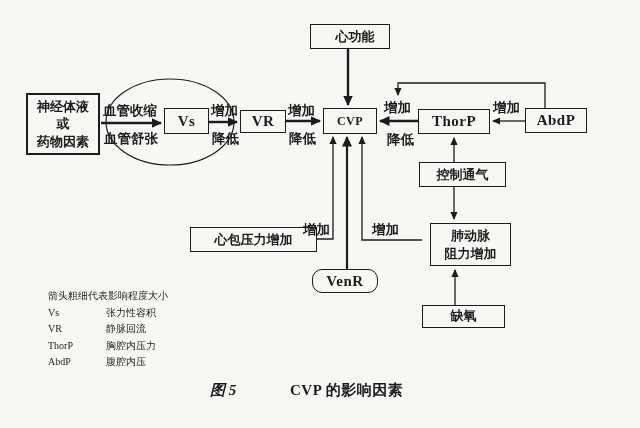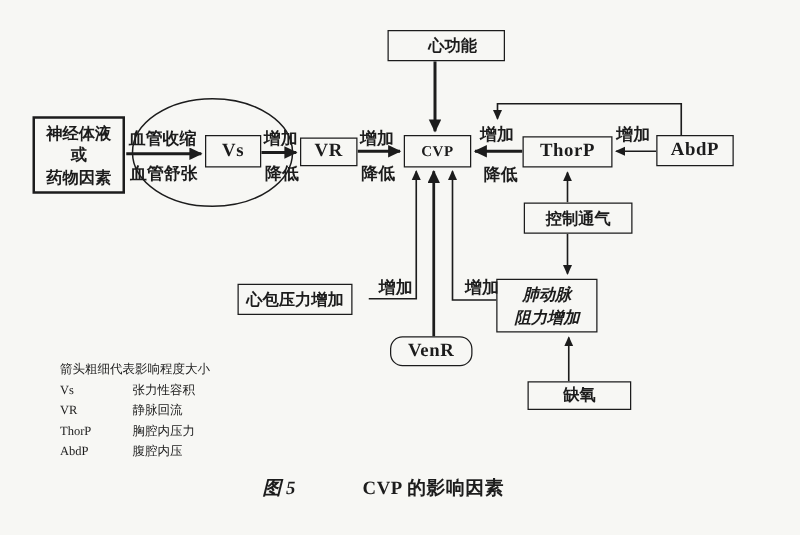--- a/index.html
+++ b/index.html
@@ -80,21 +80,21 @@
       <path d="M455,305 V270" stroke-width="1.3" marker-end="url(#as)"></path>
     </g>
   </svg>
 
   <div class="node" style="left:26px;top:93px;width:74px;height:62px;border-width:2px;">
     <span class="ln">神经体液</span>
     <span class="ln">或</span>
     <span class="ln">药物因素</span>
   </div>
 
-  <div class="node" style="left:310px;top:24px;width:94px;height:25px;padding-left:10px;">
+  <div class="node" style="left:310px;top:24px;width:80px;height:25px;padding-left:10px;">
     <span>心功能</span>
   </div>
 
   <div class="node latin" style="left:164px;top:108px;width:45px;height:26px;">
     <span>Vs</span>
   </div>
 
   <div class="node latin" style="left:240px;top:110px;width:46px;height:23px;">
     <span>VR</span>
   </div>
@@ -108,29 +108,29 @@
   </div>
 
   <div class="node latin" style="left:525px;top:108px;width:62px;height:25px;">
     <span>AbdP</span>
   </div>
 
   <div class="node" style="left:419px;top:162px;width:87px;height:25px;font-family:Liberation Serif, serif;">
     <span>控制通气</span>
   </div>
 
-  <div class="node" style="left:190px;top:227px;width:92px;height:25px;">
+  <div class="node" style="left:190px;top:227px;width:127px;height:25px;">
     <span>心包压力增加</span>
   </div>
 
   <div class="node latin" style="left:312px;top:269px;width:66px;height:24px;border-radius:10px;">
     <span>VenR</span>
   </div>
 
-  <div class="node" style="left:397px;top:223px;width:81px;height:43px;font-style:italic;">
+  <div class="node" style="left:430px;top:223px;width:81px;height:43px;">
     <span class="ln">肺动脉</span>
     <span class="ln">阻力增加</span>
   </div>
 
   <div class="node" style="left:422px;top:305px;width:83px;height:23px;font-family:Liberation Mono, monospace;">
     <span>缺氧</span>
   </div>
 
   <div class="edge-label" style="left:103px;top:102px;">血管收缩</div>
   <div class="edge-label" style="left:104px;top:130px;">血管舒张</div>

